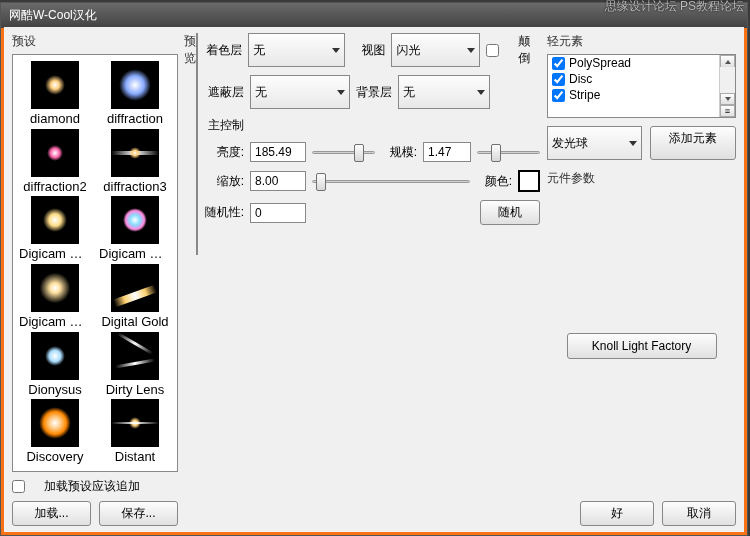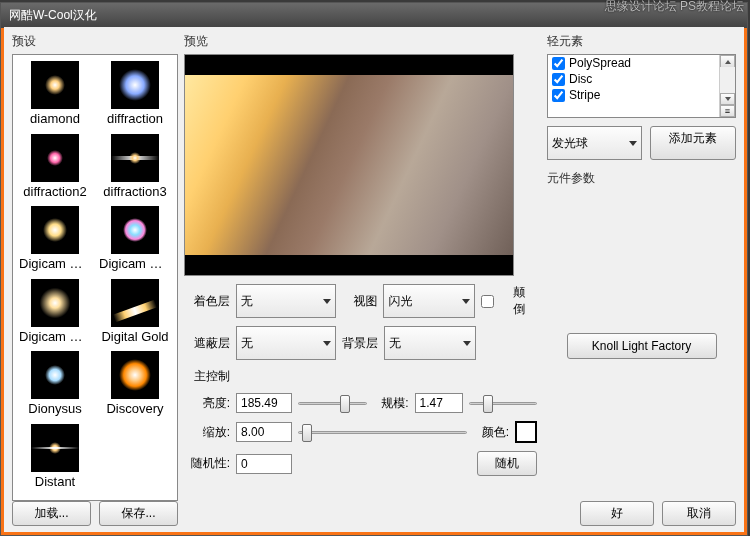--- a/index.html
+++ b/index.html
@@ -1,21 +1,21 @@
 <!DOCTYPE html>
 <html><head>
 <meta charset="utf-8">
 <style>
 * { box-sizing: border-box; margin: 0; padding: 0; font-family: "Microsoft YaHei", Tahoma, Arial, sans-serif; font-size: 12px; }
 body { background: #3a3a3a; width: 750px; height: 536px; position: relative; overflow: hidden; }
 .window { position: absolute; top: 2px; left: 0; right: 2px; bottom: 0; background: #f97316; border: 1px solid #555; }
 .titlebar { background: linear-gradient(#6a6a6a, #424242); color: #fff; padding: 4px 8px; font-size: 12px; }
 .content { position: absolute; top: 24px; left: 3px; right: 3px; bottom: 3px; background: #f0f0f0; display: flex; }
 .col-left { width: 180px; padding: 6px 6px 6px 8px; display: flex; flex-direction: column; }
-.col-mid { width: 355px; padding: 6px 0; display: flex; flex-direction: column; }
+.col-mid { width: 355px; padding: 6px 0; display: flex; }
 .col-right { flex: 1; padding: 6px 8px; display: flex; flex-direction: column; }
 .section-label { font-size: 12px; color: #333; margin-bottom: 4px; }
 .preset-box { border: 1px solid #888; background: #fff; flex: 1; overflow: hidden; position: relative; }
 .preset-grid { padding: 6px; display: flex; flex-wrap: wrap; gap: 2px 8px; overflow-y: auto; height: 100%; }
 .preset-item { width: 72px; text-align: center; }
 .preset-thumb { width: 48px; height: 48px; background: #000; margin: 0 auto 2px; position: relative; overflow: hidden; }
 .preset-label { font-size: 13px; color: #000; white-space: nowrap; overflow: hidden; text-overflow: ellipsis; }
 .checkbox-row { display: flex; align-items: center; gap: 19px; margin: 6px 0; }
 .btn-row { display: flex; gap: 8px; }
 .btn { background: linear-gradient(#fdfdfd, #e0e0e0); border: 1px solid #888; border-radius: 3px; padding: 3px 0; text-align: center; cursor: pointer; font-size: 12px; }
@@ -112,33 +112,44 @@
               <div class="preset-label">Digital Gold</div>
             </div>
             <div class="preset-item">
               <div class="preset-thumb">
                 <div class="f-dot" style="left:14px;top:14px;width:20px;height:20px;background:radial-gradient(circle,#fff,#adf 40%,transparent 70%)"></div>
               </div>
               <div class="preset-label">Dionysus</div>
             </div>
             <div class="preset-item">
               <div class="preset-thumb">
+                <div class="f-ray" style="left:4px;top:10px;width:40px;height:3px;transform:rotate(30deg)"></div>
+                <div class="f-ray" style="left:4px;top:30px;width:40px;height:3px;transform:rotate(-10deg)"></div>
+              </div>
+              <div class="preset-label">Dirty Lens</div>
+            </div>
+            <div class="preset-item">
+              <div class="preset-thumb">
                 <div class="f-dot" style="left:8px;top:8px;width:32px;height:32px;background:radial-gradient(circle,#fff,#fc8 25%,#f80 50%,transparent 70%)"></div>
               </div>
               <div class="preset-label">Discovery</div>
             </div>
             <div class="preset-item">
               <div class="preset-thumb">
                 <div class="f-dot" style="left:18px;top:18px;width:12px;height:12px"></div>
                 <div class="f-ray" style="left:0;top:23px;width:48px;height:2px"></div>
               </div>
               <div class="preset-label">Distant</div>
             </div>
           </div>
       </div>
+      <label class="checkbox-row">
+        <input type="checkbox" style="">
+        <span>加载预设应该追加</span>
+      </label>
       <div class="btn-row">
         <div class="btn" style="flex:1">加载...</div>
         <div class="btn" style="flex:1">保存...</div>
       </div>
     </div>
 
     <div class="col-mid">
       <div class="section-label">预览</div>
       <div class="preview-box">
         <div class="preview-img"></div>

